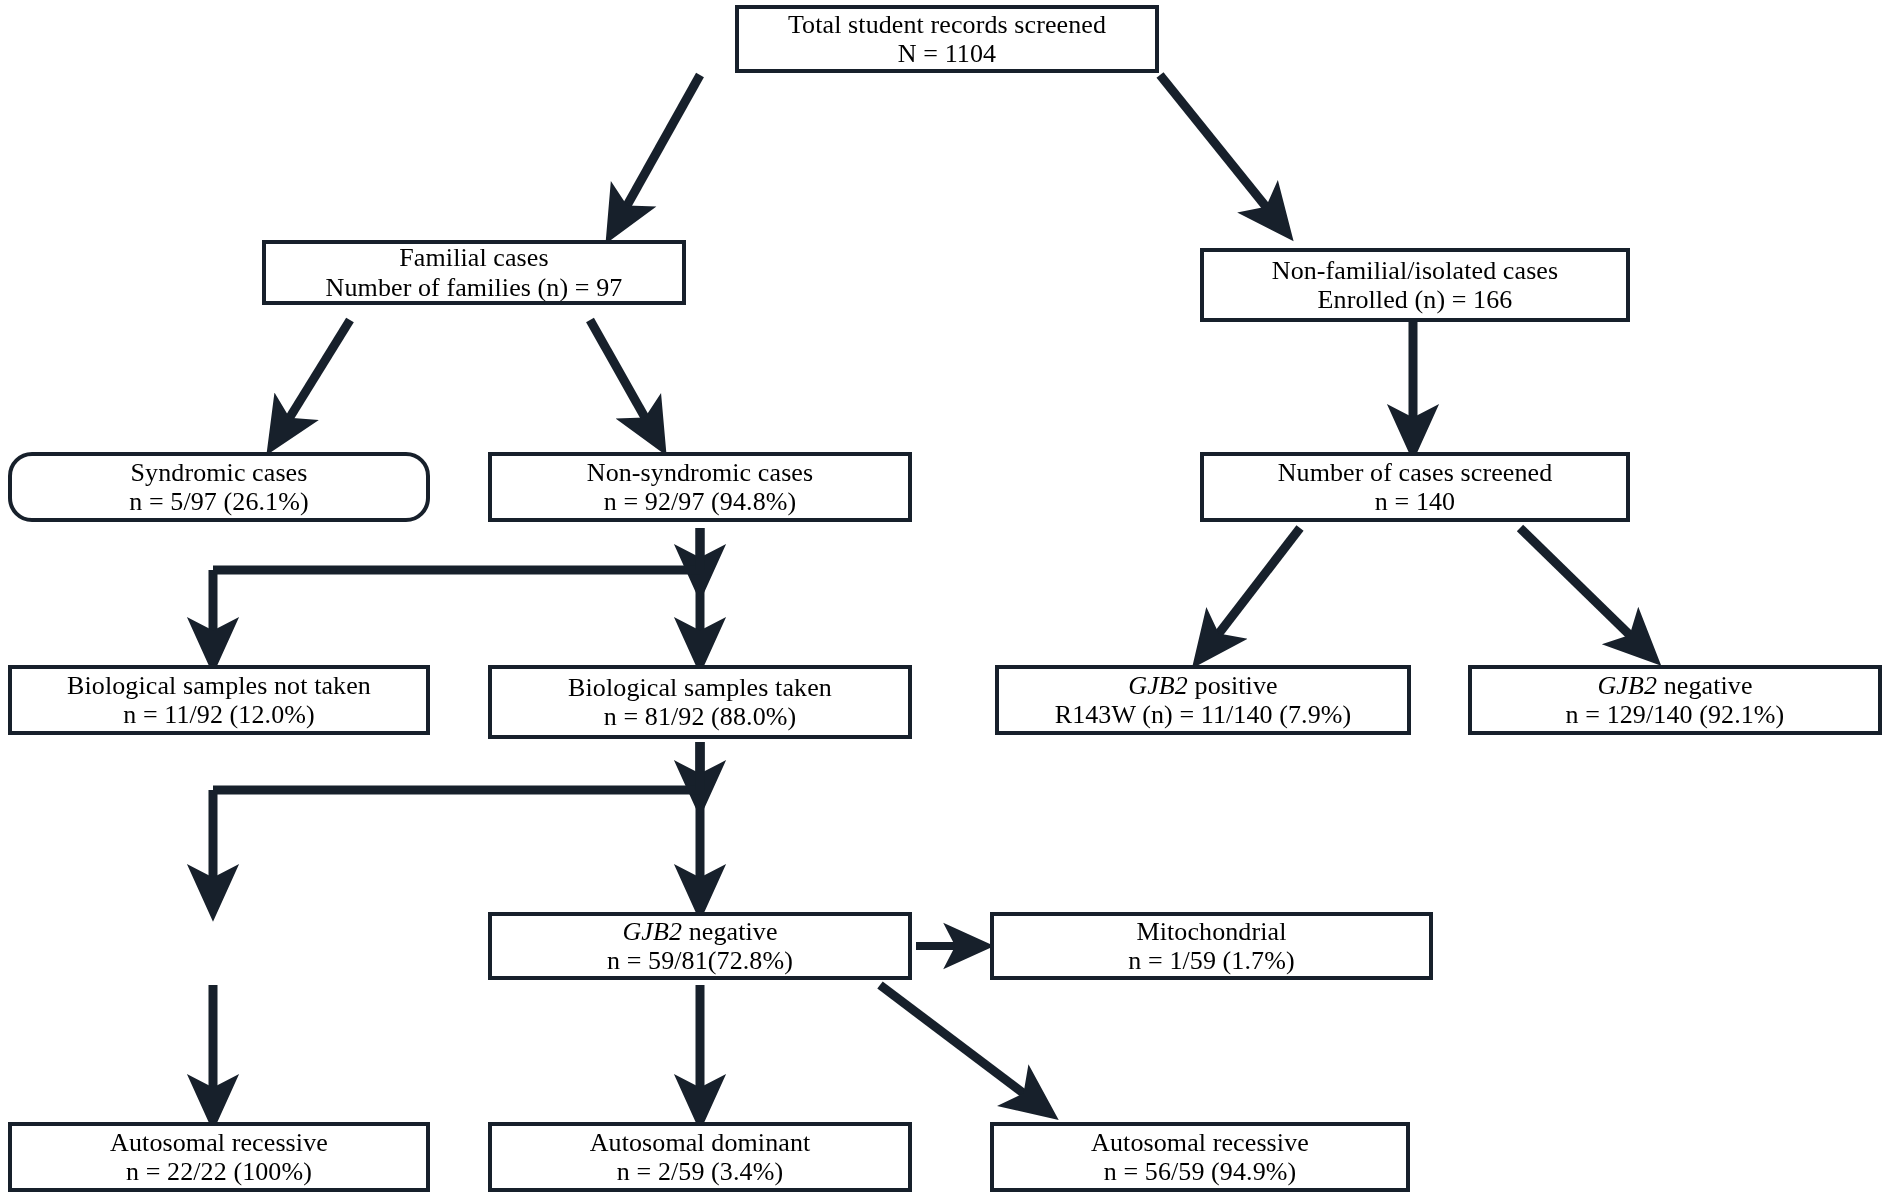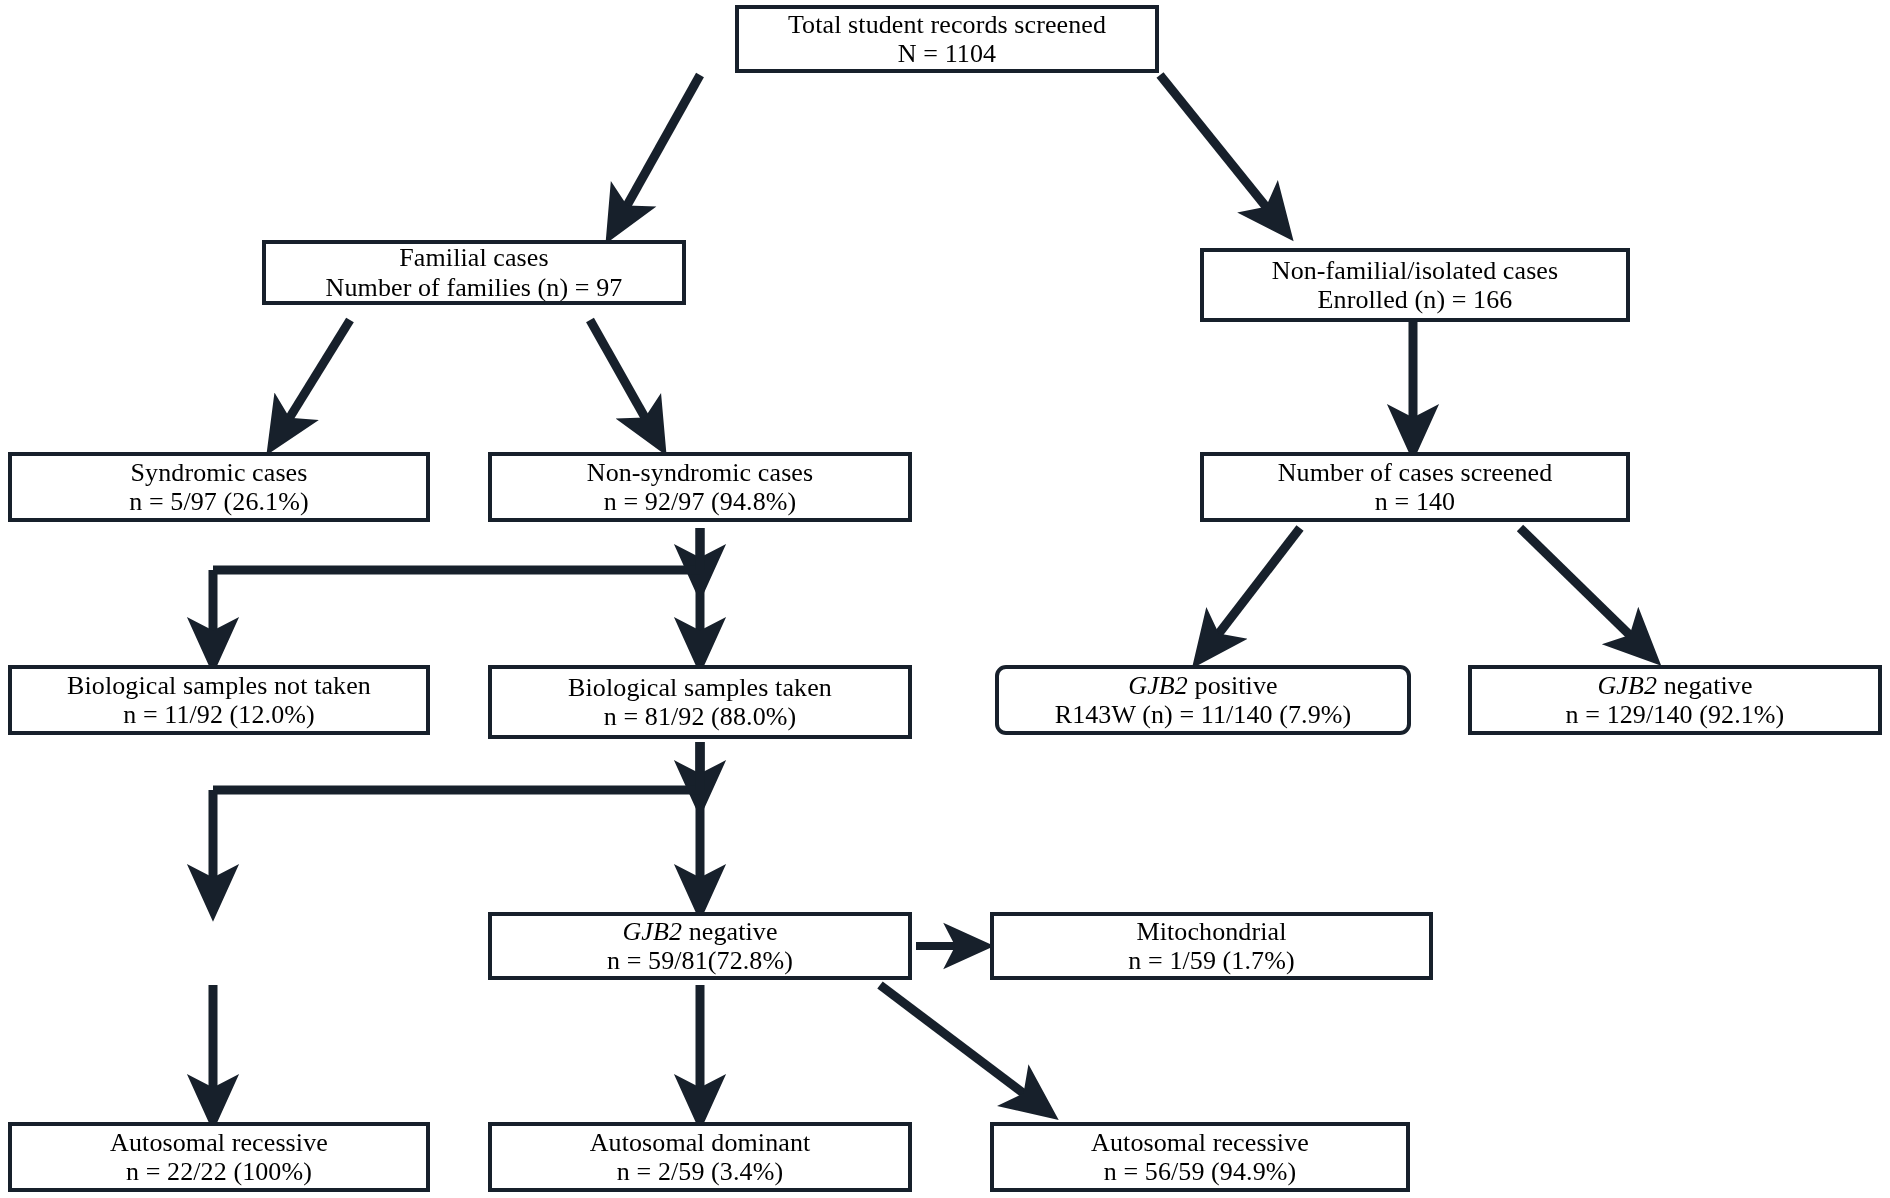--- a/index.html
+++ b/index.html
@@ -121,21 +121,21 @@
   <div class="node-box" style="left:262px; top:240px; width:424px; height:65px;">
     <span class="node-line">Familial cases</span>
     <span class="node-line">Number of families (n) = 97</span>
   </div>
 
   <div class="node-box" style="left:1200px; top:240px; width:430px; height:74px;margin-top:8px;">
     <span class="node-line">Non-familial/isolated cases</span>
     <span class="node-line">Enrolled (n) = 166</span>
   </div>
 
-  <div class="node-box" style="left:8px; top:452px; width:422px; height:70px;">
+  <div class="node-box" style="left:8px; top:452px; width:422px; height:70px;border-radius:24px;">
     <span class="node-line">Syndromic cases</span>
     <span class="node-line">n = 5/97 (26.1%)</span>
   </div>
 
   <div class="node-box" style="left:488px; top:452px; width:424px; height:70px;">
     <span class="node-line">Non-syndromic cases</span>
     <span class="node-line">n = 92/97 (94.8%)</span>
   </div>
 
   <div class="node-box" style="left:1200px; top:452px; width:430px; height:70px;">
@@ -146,21 +146,21 @@
   <div class="node-box" style="left:8px; top:665px; width:422px; height:70px;">
     <span class="node-line">Biological samples not taken</span>
     <span class="node-line">n = 11/92 (12.0%)</span>
   </div>
 
   <div class="node-box" style="left:488px; top:665px; width:424px; height:74px;">
     <span class="node-line">Biological samples taken</span>
     <span class="node-line">n = 81/92 (88.0%)</span>
   </div>
 
-  <div class="node-box" style="left:995px; top:665px; width:416px; height:70px;border-radius:11px;">
+  <div class="node-box" style="left:995px; top:665px; width:416px; height:70px;">
     <span class="node-line"><span class="gene">GJB2</span><span> positive</span></span>
     <span class="node-line">R143W (n) = 11/140 (7.9%)</span>
   </div>
 
   <div class="node-box" style="left:1468px; top:665px; width:414px; height:70px;">
     <span class="node-line"><span class="gene">GJB2</span><span> negative</span></span>
     <span class="node-line">n = 129/140 (92.1%)</span>
   </div>
 
 

